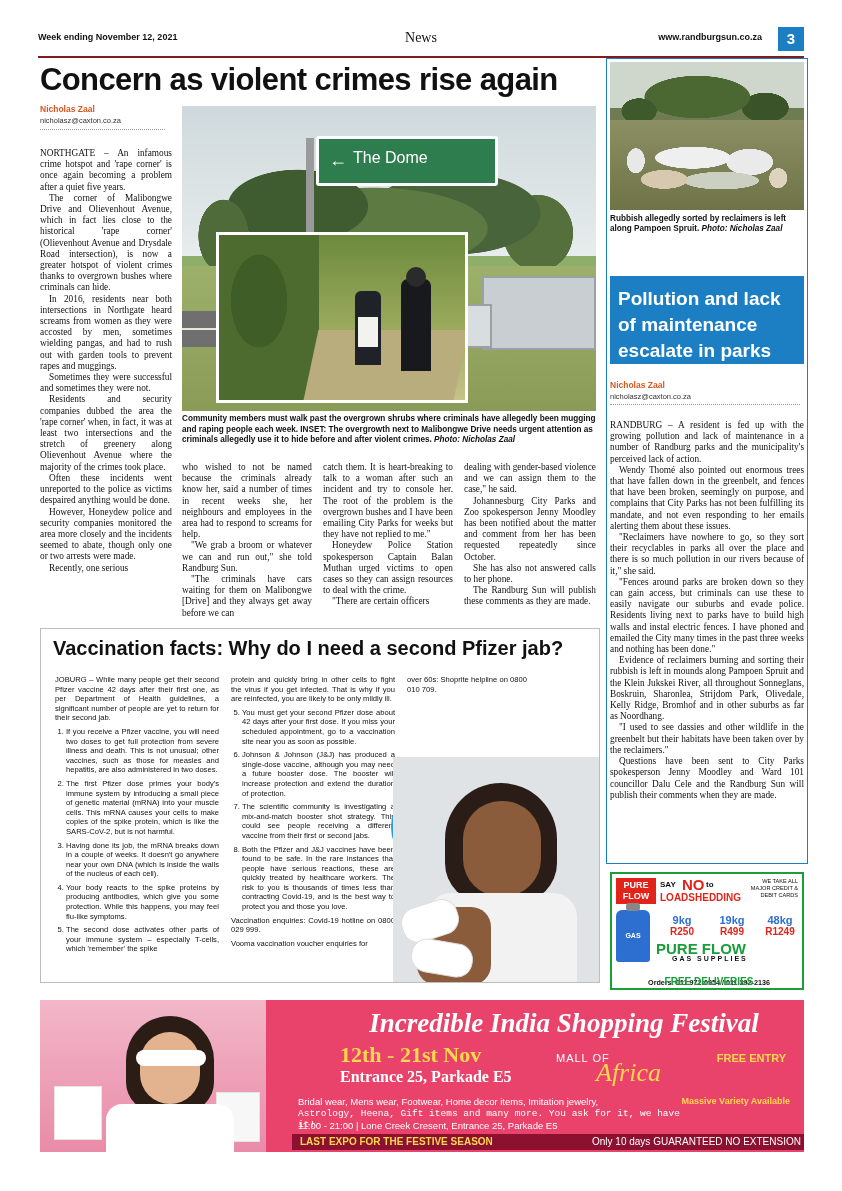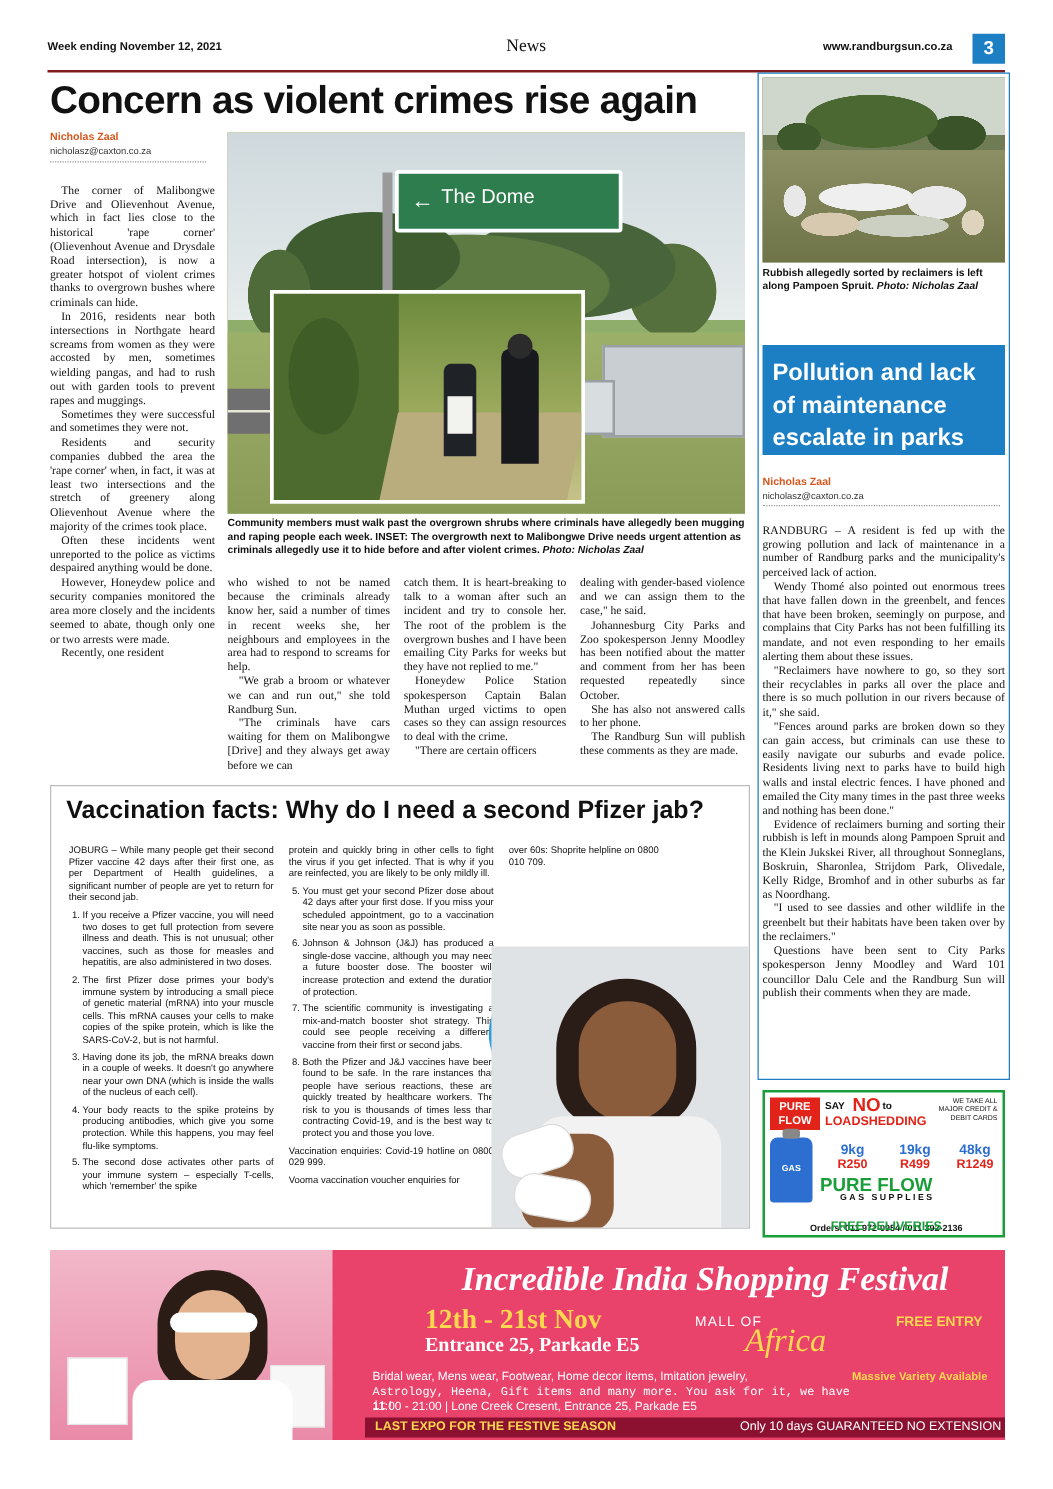--- a/index.html
+++ b/index.html
@@ -195,27 +195,28 @@
 
   <div class="headline">Concern as violent crimes rise again</div>
 
   <div class="byline">
     <div class="nm">Nicholas Zaal</div>
     <div class="em">nicholasz@caxton.co.za</div>
     <div class="rule"></div>
   </div>
 
   <div class="col-left">
+    <p class="first">NORTHGATE – An infamous crime hotspot and 'rape corner' is once again becoming a problem after a quiet five years.</p>
     <p>The corner of Malibongwe Drive and Olievenhout Avenue, which in fact lies close to the historical 'rape corner' (Olievenhout Avenue and Drysdale Road intersection), is now a greater hotspot of violent crimes thanks to overgrown bushes where criminals can hide.</p>
     <p>In 2016, residents near both intersections in Northgate heard screams from women as they were accosted by men, sometimes wielding pangas, and had to rush out with garden tools to prevent rapes and muggings.</p>
     <p>Sometimes they were successful and sometimes they were not.</p>
     <p>Residents and security companies dubbed the area the 'rape corner' when, in fact, it was at least two intersections and the stretch of greenery along Olievenhout Avenue where the majority of the crimes took place.</p>
     <p>Often these incidents went unreported to the police as victims despaired anything would be done.</p>
     <p>However, Honeydew police and security companies monitored the area more closely and the incidents seemed to abate, though only one or two arrests were made.</p>
-    <p>Recently, one resident</p>
+    <p>Recently, one serious</p>
   </div>
 
   <div class="mainphoto">
     <div class="sky"></div>
     <div class="trees"></div>
     <div class="ground"></div>
     <div class="roadstrip"></div>
     <div class="roadline"></div>
     <div class="truck"></div>
     <div class="signpost"></div>

